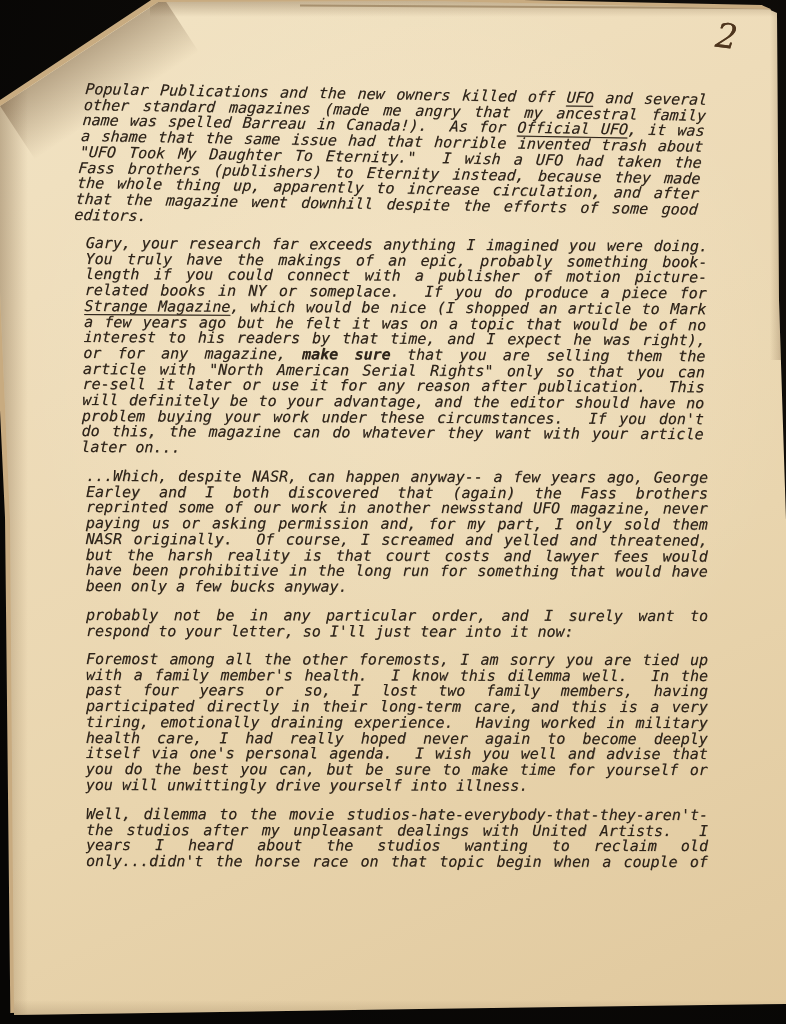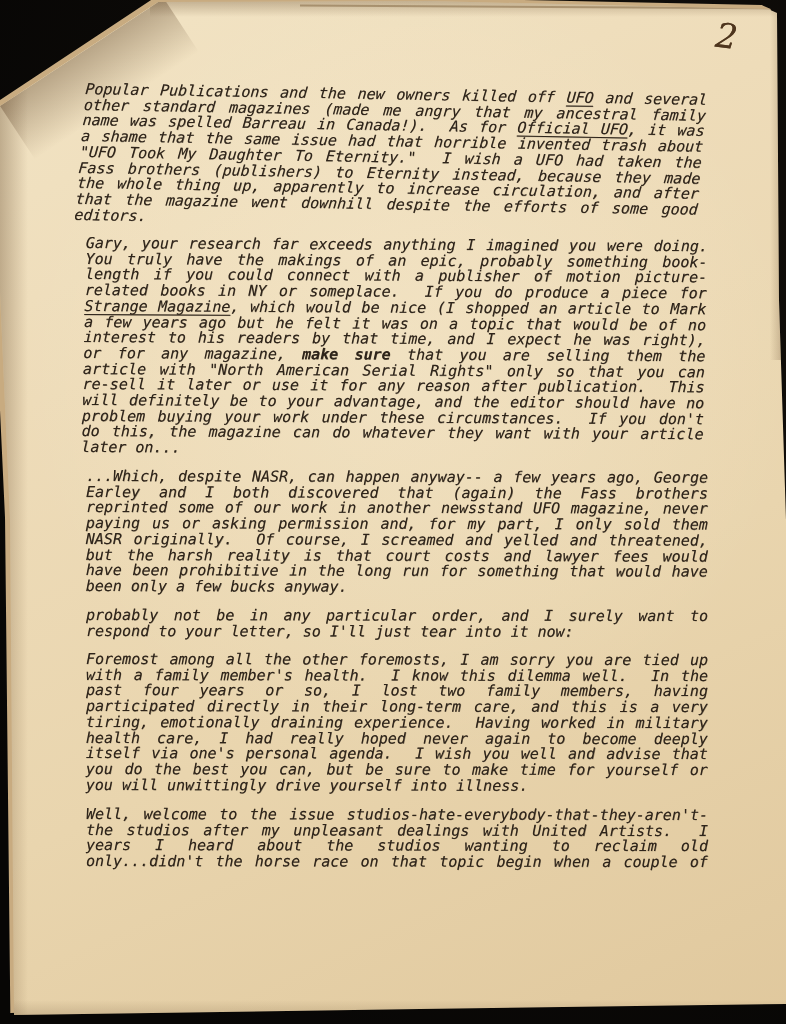--- a/index.html
+++ b/index.html
@@ -130,19 +130,19 @@
         <div class="line">with a family member's health.&nbsp; I know this dilemma well.&nbsp; In the</div>
         <div class="line">past four years or so, I lost two family members, having</div>
         <div class="line">participated directly in their long-term care, and this is a very</div>
         <div class="line">tiring, emotionally draining experience.&nbsp; Having worked in military</div>
         <div class="line">health care, I had really hoped never again to become deeply</div>
         <div class="line">itself via one's personal agenda.&nbsp; I wish you well and advise that</div>
         <div class="line">you do the best you can, but be sure to make time for yourself or</div>
         <div class="line endline">you will unwittingly drive yourself into illness.</div>
       </div>
       <div class="para">
-        <div class="line">Well, welcome to the issue studios-hate-everybody-that-they-aren't-</div>
+        <div class="line">Well, dilemma to the movie studios-hate-everybody-that-they-aren't-</div>
         <div class="line">the studios after my unpleasant dealings with United Artists.&nbsp; I</div>
         <div class="line">years I heard about the studios wanting to reclaim old</div>
         <div class="line">only...didn't the horse race on that topic begin when a couple of</div>
       </div>
     </div>
 </div>
 
 </body></html>

